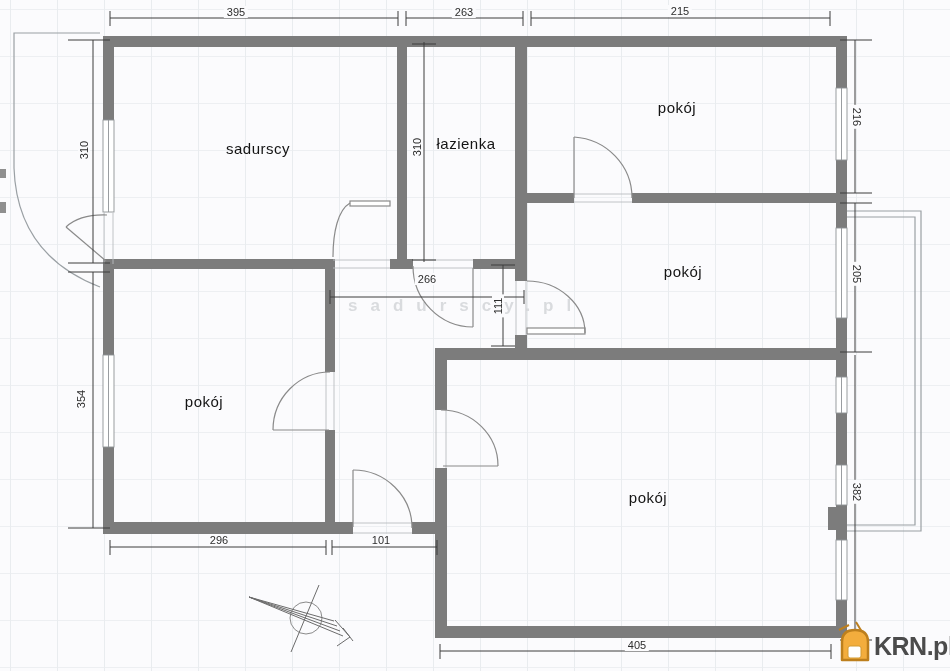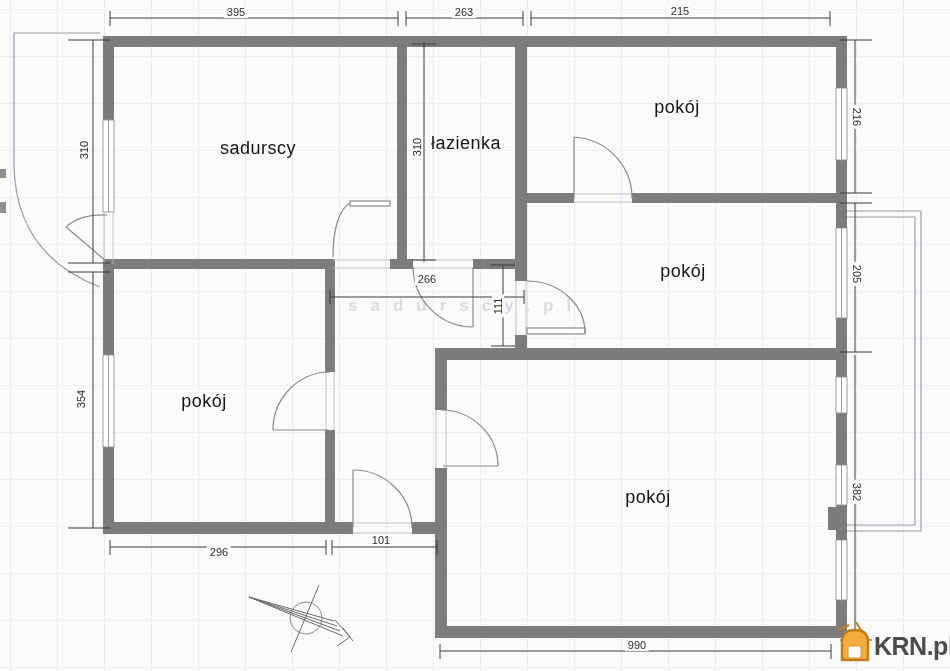--- a/index.html
+++ b/index.html
@@ -7,21 +7,21 @@
        font-family:"Liberation Sans",sans-serif;}
   #canvas{position:relative;width:950px;height:671px;
     background-color:#fbfbfd;
     background-image:
       linear-gradient(to right, #e9ecef 1px, transparent 1px),
       linear-gradient(to bottom, #edeff2 1px, transparent 1px);
     background-size:47px 47px;
     background-position:10px 9px;}
   svg{position:absolute;left:0;top:0;}
   .roomlabel{position:absolute;transform:translate(-50%,-50%);
-    font-size:18px;color:#141414;white-space:nowrap;letter-spacing:.5px;}
+    font-size:15px;color:#141414;white-space:nowrap;letter-spacing:.5px;}
   .dim{position:absolute;font-size:11px;color:#2d2d2d;background:#fbfbfd;
     padding:0 3px;transform:translate(-50%,-50%);white-space:nowrap;line-height:12px;}
   .dim.rl{transform:translate(-50%,-50%) rotate(-90deg);}
   .dim.rr{transform:translate(-50%,-50%) rotate(90deg);}
   .watermark{position:absolute;left:348px;top:296px;font-size:17px;
     font-weight:bold;color:#d9dbde;letter-spacing:13px;white-space:nowrap;}
   .logotext{position:absolute;left:874px;top:632px;font-size:25px;
     font-weight:bold;color:#4b4b4b;letter-spacing:-0.5px;white-space:nowrap;}
 </style>
 </head>
@@ -195,22 +195,22 @@
   <div class="dim" style="left:464px;top:12px">263</div>
   <div class="dim" style="left:680px;top:11px">215</div>
 
   <div class="dim rl" style="left:84px;top:150px">310</div>
   <div class="dim rl" style="left:81px;top:399px">354</div>
 
   <div class="dim rr" style="left:857px;top:117px">216</div>
   <div class="dim rr" style="left:857px;top:274px">205</div>
   <div class="dim rr" style="left:857px;top:492px">382</div>
 
-  <div class="dim" style="left:219px;top:552px">296</div>
+  <div class="dim" style="left:219px;top:540px">296</div>
   <div class="dim" style="left:381px;top:540px">101</div>
-  <div class="dim" style="left:637px;top:645px">990</div>
+  <div class="dim" style="left:637px;top:645px">405</div>
 
   <div class="dim rl" style="left:417px;top:147px">310</div>
   <div class="dim" style="left:427px;top:279px">266</div>
   <div class="dim rl" style="left:498px;top:306px">111</div>
 
   <div class="logotext">KRN.pl</div>
 </div>
 
 </body></html>

